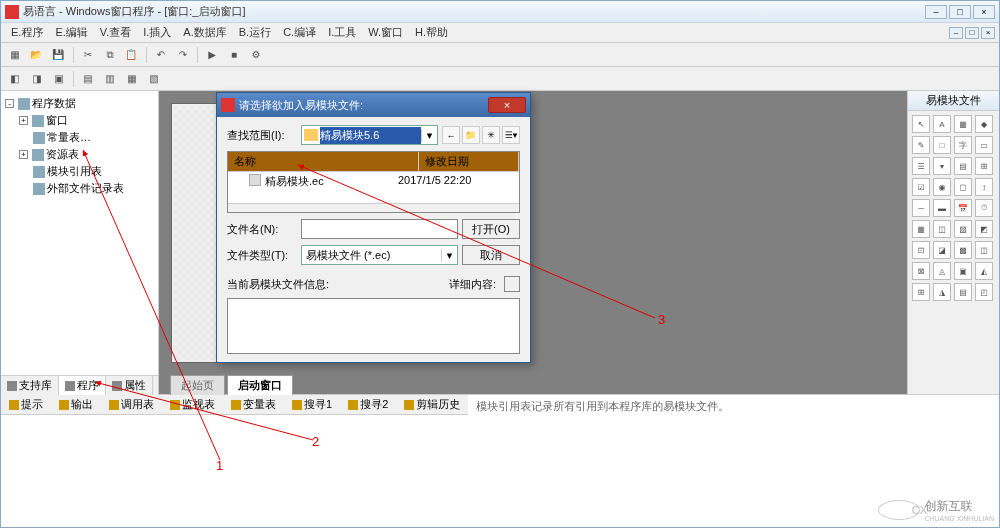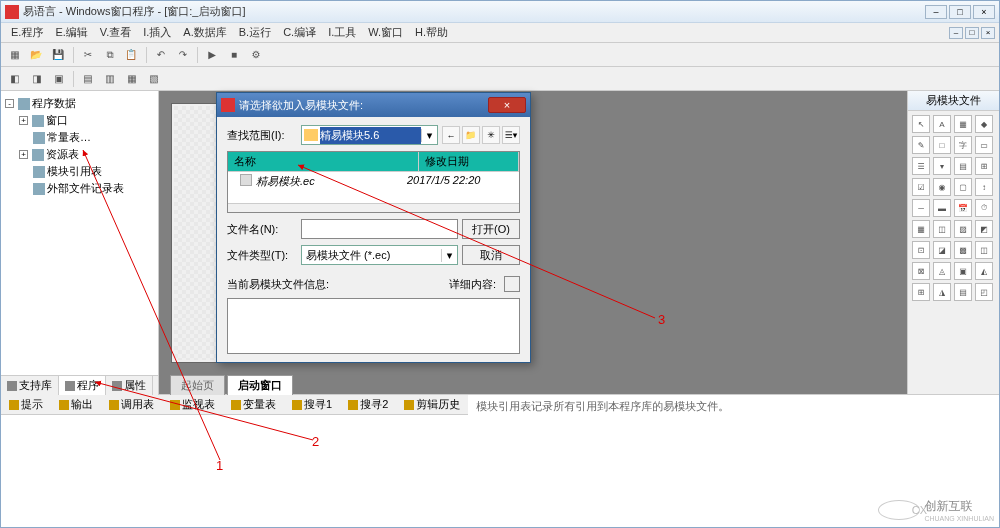--- a/index.html
+++ b/index.html
@@ -51,25 +51,25 @@
 .dialog-body { padding: 8px 10px; }
 .dlg-row { display: flex; align-items: center; margin-bottom: 6px; gap: 4px; }
 .dlg-label { width: 70px; }
 .dlg-combo { flex: 1; height: 20px; border: 1px solid #7a9; background: #fff; display: flex; align-items: center; }
 .dlg-combo .sel { background: #2a5aaa; color: #fff; padding: 1px 0; flex: 1; }
 .dlg-combo .folder-ico { width: 14px; height: 12px; background: #fc6; margin: 0 2px; }
 .dlg-combo .arrow { width: 16px; text-align: center; border-left: 1px solid #ccc; }
 .dlg-icons { display: flex; gap: 2px; }
 .dlg-icons .di { width: 18px; height: 18px; border: 1px solid #ccc; background: #f8f8f8; display: flex; align-items: center; justify-content: center; font-size: 9px; }
 .file-list { height: 62px; border: 1px solid #888; background: #fff; margin-bottom: 6px; overflow: hidden; }
-.file-list-hdr { display: flex; background: #14b8a6; border-bottom: 1px solid #ccc; }
+.file-list-hdr { display: flex; background: #a16207; border-bottom: 1px solid #ccc; }
 .file-list-hdr div { padding: 2px 6px; border-right: 1px solid #ccc; }
 .file-list-hdr .fh1 { flex: 1; }
 .file-list-hdr .fh2 { width: 100px; }
-.file-row { display: flex; padding: 2px 12px; font-style: italic; }
+.file-row { display: flex; padding: 2px 21px; }
 .file-row .fico { width: 12px; height: 12px; background: #ddd; border: 1px solid #aaa; margin-right: 4px; }
 .file-row .fname { flex: 1; }
 .file-row .fdate { width: 100px; }
 .file-scroll { height: 14px; background: #f0f0f0; border-top: 1px solid #ccc; position: relative; }
 .dlg-input { flex: 1; height: 20px; border: 1px solid #888; background: #fff; padding: 0 4px; }
 .dlg-btn { width: 58px; height: 20px; border: 1px solid #888; background: #f0f0f0; text-align: center; line-height: 18px; }
 .dlg-info-label { margin-top: 11px; }
 .dlg-info-box { height: 56px; border: 1px solid #888; background: #fff; margin-top: 2px; }
 .annotation { position: absolute; color: #d00; font-size: 13px; z-index: 20; pointer-events: none; }
 svg.arrows { position: absolute; left: 0; top: 0; width: 1000px; height: 528px; z-index: 15; pointer-events: none; }

